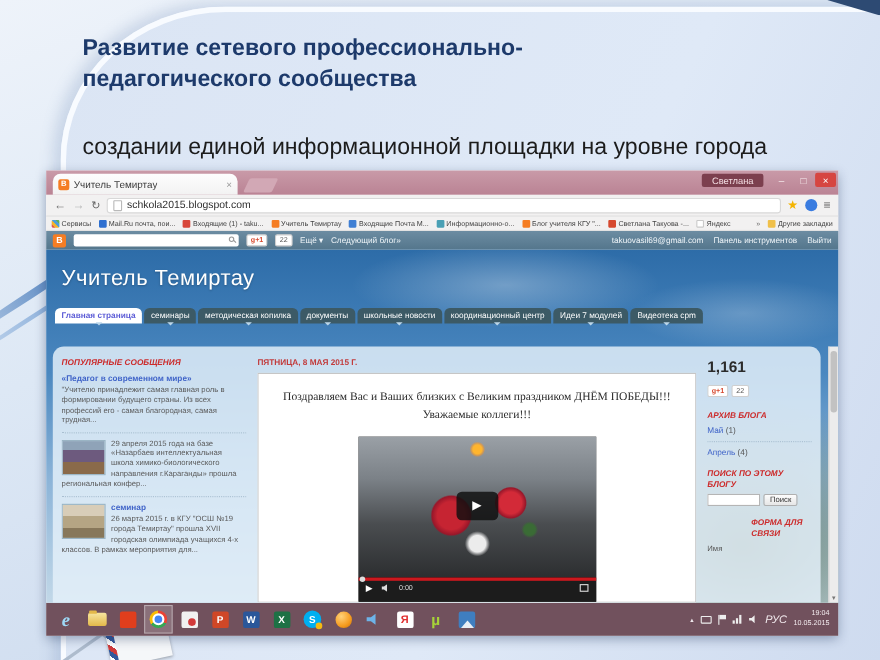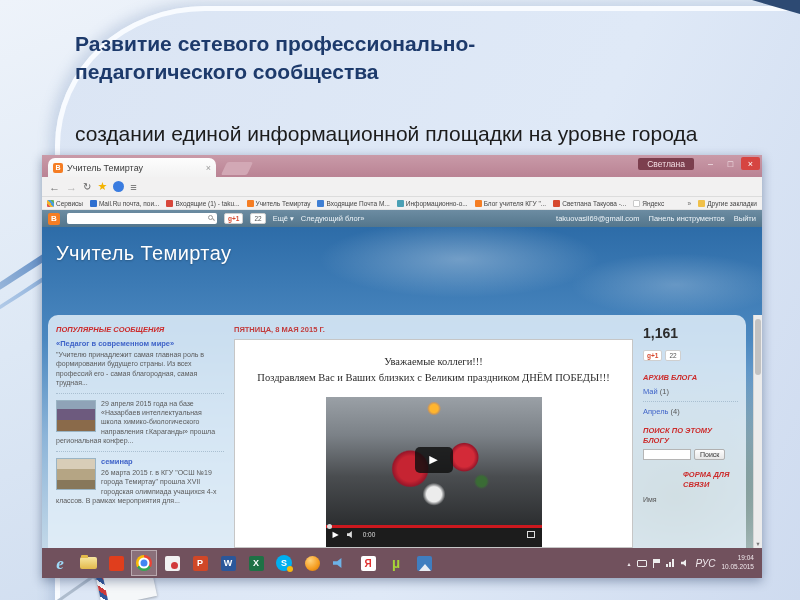--- a/index.html
+++ b/index.html
@@ -254,20 +254,24 @@
       <span class="wc">–</span>
       <span class="wc">□</span>
       <span class="wc wc-close">×</span>
     </div>
   </div>
 
   <div class="toolbar">
     <span class="nav-back">←</span>
     <span class="nav-fwd">→</span>
     <span class="reload">↻</span>
+    <div class="addressbar">
+      <span class="page-ico"></span>
+      <span class="url">schkola2015.blogspot.com</span>
+    </div>
     <span class="star">★</span>
     <span class="avatar-ico"></span>
     <span class="menu">≡</span>
   </div>
 
   <div class="bookmarksbar">
     <span class="bm">
         <span class="bmi i-apps"></span>
         <span>Сервисы</span>
       </span>
@@ -322,20 +326,30 @@
     <span class="b-right">
       <span class="b-link">takuovasil69@gmail.com</span>
       <span class="b-link">Панель инструментов</span>
       <span class="b-link">Выйти</span>
     </span>
   </div>
 
   <div class="blogview">
     <div class="blog-title">Учитель Темиртау</div>
 
+    <div class="navrow navrow1">
+      <span class="btab active">Главная страница</span>
+      <span class="btab">семинары</span>
+      <span class="btab">методическая копилка</span>
+      <span class="btab">документы</span>
+      <span class="btab">школьные новости</span>
+      <span class="btab">координационный центр</span>
+      <span class="btab">Идеи 7 модулей</span>
+      <span class="btab">Видеотека cpm</span>
+    </div>
 
     <div class="panel">
 
       <div class="col-left">
         <div class="red-h">ПОПУЛЯРНЫЕ СООБЩЕНИЯ</div>
         <a class="blue-link">«Педагог в современном мире»</a>
         <div class="gray-p">"Учителю принадлежит самая главная роль в формировании будущего страны. Из всех профессий его - самая благородная, самая трудная...</div>
         <div class="dotted"></div>
         <div>
           <div class="thumb thumb-conf"></div>
@@ -345,22 +359,22 @@
         <div>
           <div class="thumb thumb-sem"></div>
           <a class="blue-link">семинар</a>
           <div class="gray-p">26 марта 2015 г. в КГУ "ОСШ №19 города Темиртау" прошла XVII городская олимпиада учащихся 4-х классов. В рамках мероприятия для...</div>
         </div>
       </div>
 
       <div class="col-main">
         <div class="post-date">ПЯТНИЦА, 8 МАЯ 2015 Г.</div>
         <div class="post-box">
+          <div class="serif-line">Поздравляем Вас и Ваших близких с Великим праздником ДНЁМ ПОБЕДЫ!!!</div>
           <div class="serif-line">Уважаемые коллеги!!!</div>
-          <div class="serif-line">Поздравляем Вас и Ваших близких с Великим праздником ДНЁМ ПОБЕДЫ!!!</div>
           <div class="video">
             <div class="vthumb"></div>
             <div class="playbtn">▶</div>
             <div class="vbar">
               <div class="vprogress"></div>
               <div class="vctrl">
                 <span class="vplay">▶</span>
                 <span class="vspeaker"></span>
                 <span class="vtime">0:00</span>
                 <span class="vfull"></span>

